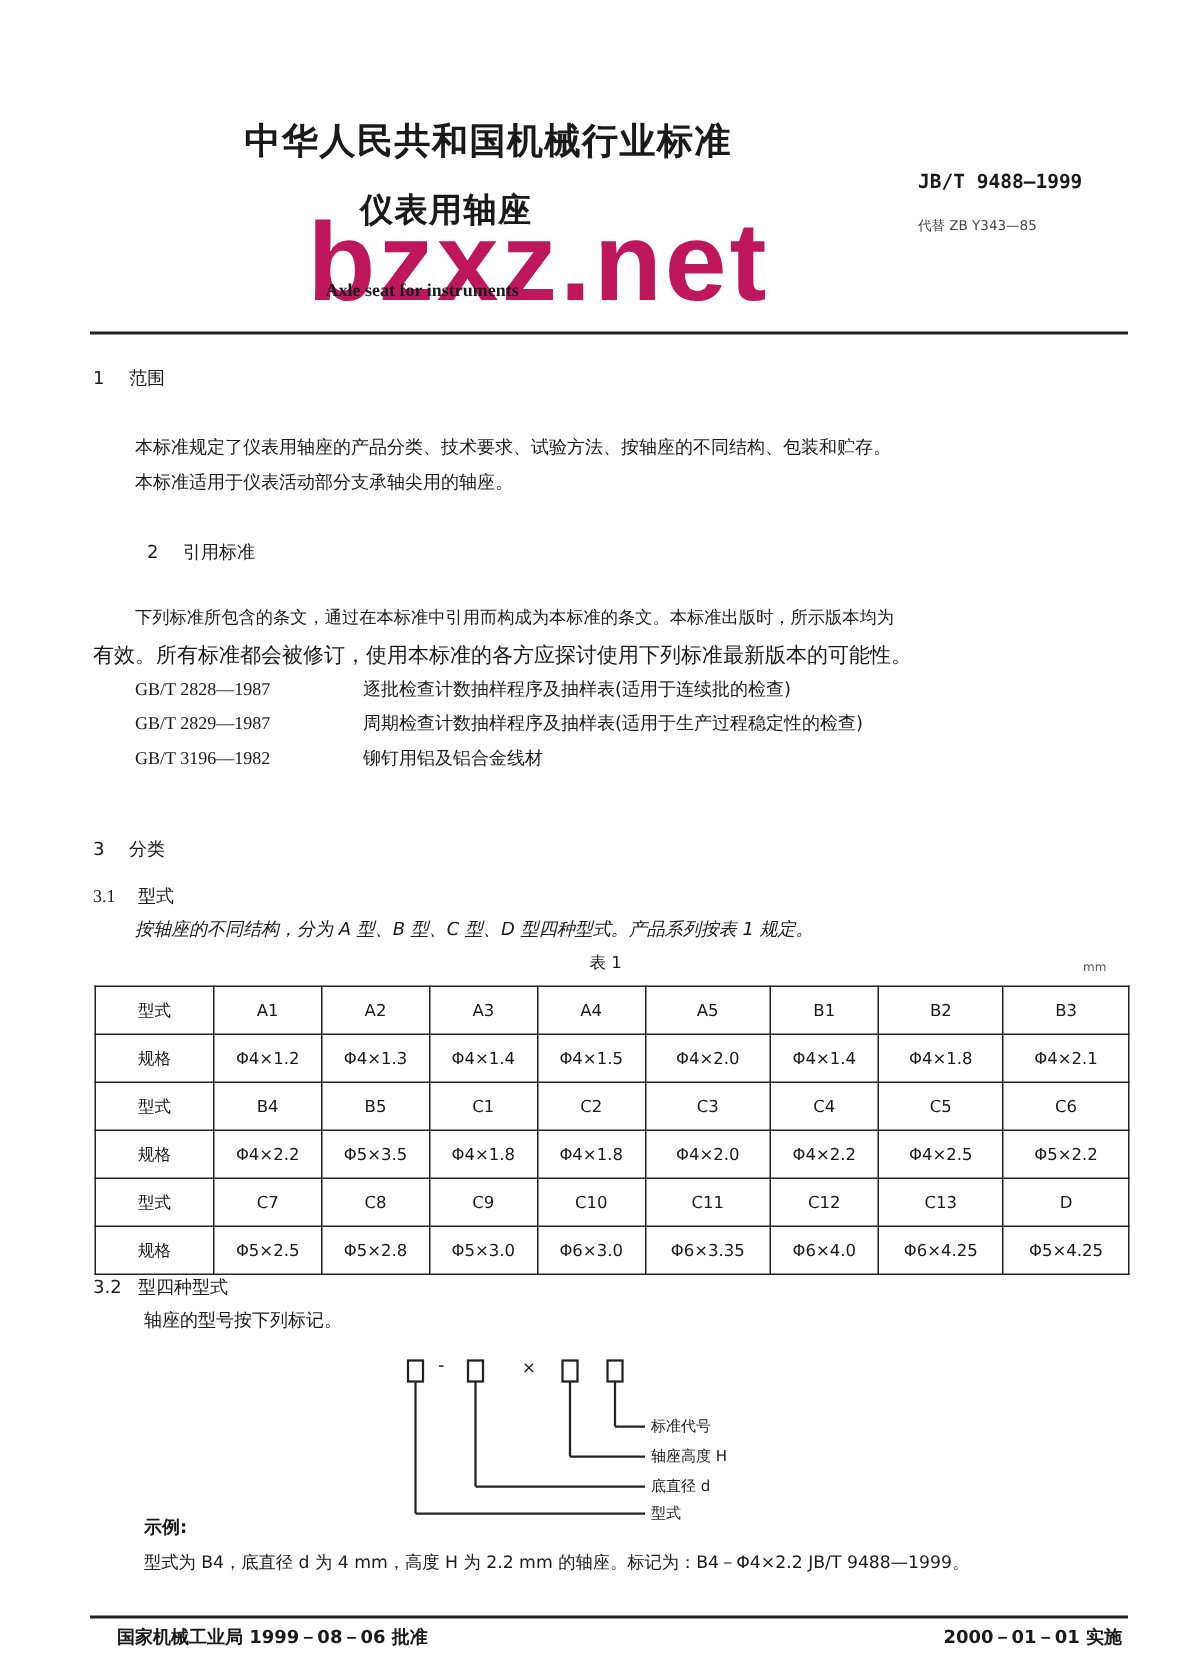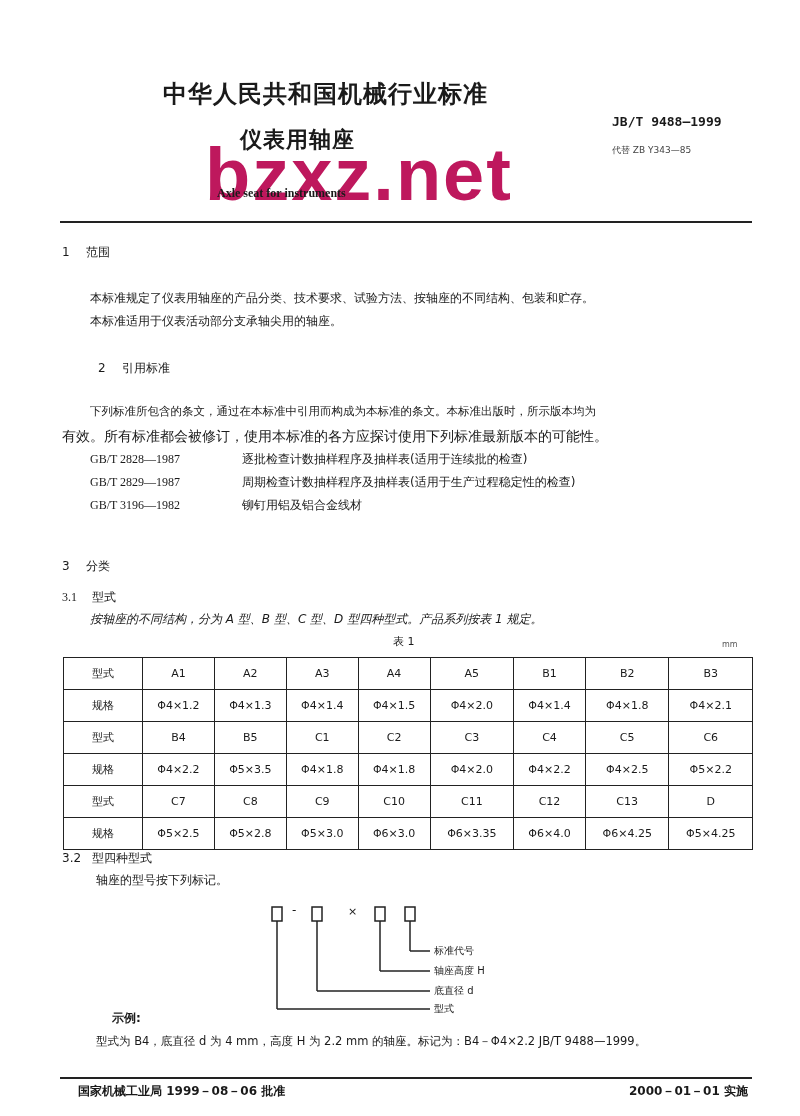--- a/index.html
+++ b/index.html
@@ -166,18 +166,18 @@
     </g>
   </svg>
   <span class="diag-label" style="left:32px; top:8px; font-size:12px;">-</span>
   <span class="diag-label" style="left:88px; top:10px; font-size:11px;">×</span>
   <span class="diag-label" style="left:174px; top:49px;">标准代号</span>
   <span class="diag-label" style="left:174px; top:69px;">轴座高度 H</span>
   <span class="diag-label" style="left:174px; top:89px;">底直径 d</span>
   <span class="diag-label" style="left:174px; top:107px;">型式</span>
 </div>
 
-<div class="abs para fg" style="left:96px; top:1010px; font-weight:bold;margin-left:16px;">示例:</div>
+<div class="abs para fg" style="left:96px; top:1010px; font-weight:bold;">示例:</div>
 <div class="abs para fg" style="left:96px; top:1034px; font-size:11.5px;">型式为 B4，底直径 d 为 4 mm，高度 H 为 2.2 mm 的轴座。标记为：B4－Φ4×2.2  JB/T 9488—1999。</div>
 
 <div class="rule" style="top:1077px; height:1.5px;"></div>
 <div class="abs footer-left fg">国家机械工业局 1999－08－06 批准</div>
 <div class="abs footer-right fg">2000－01－01 实施</div>
 
 </body></html>

